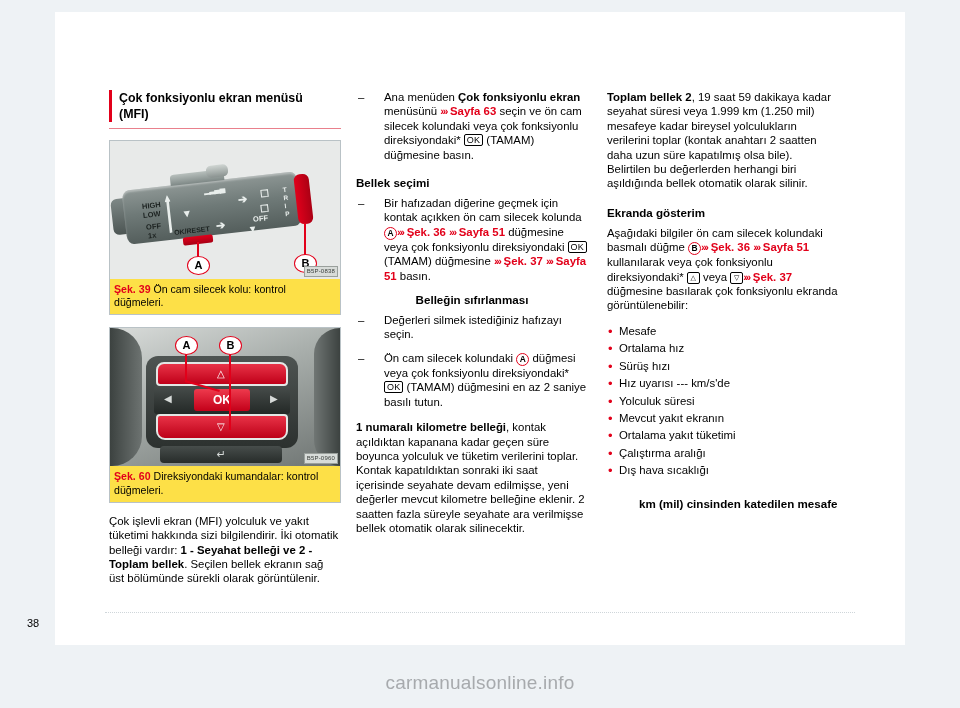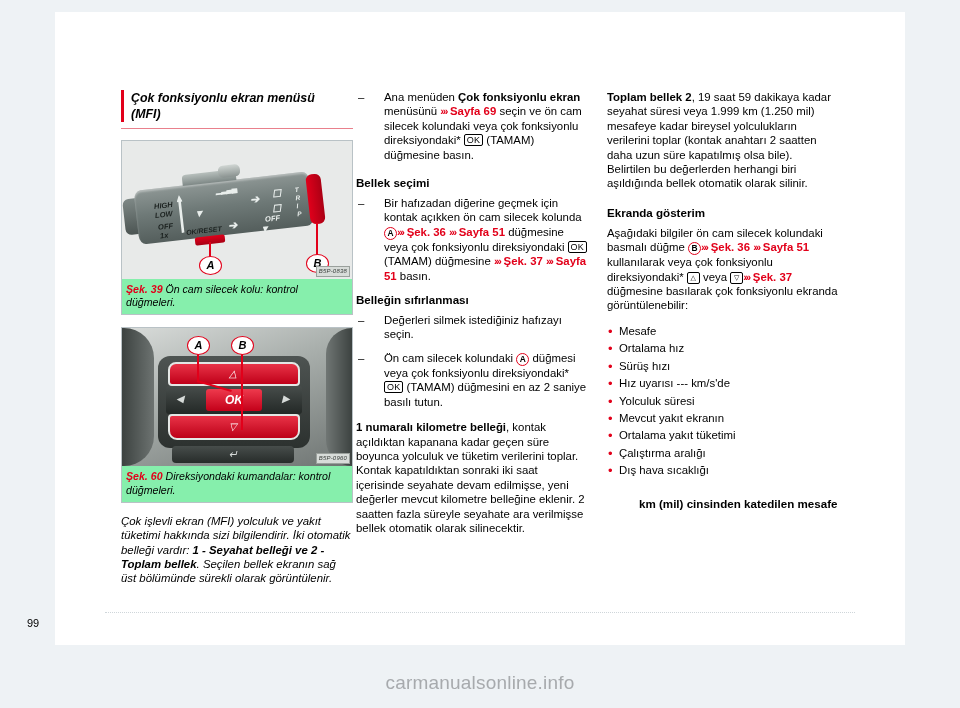--- a/index.html
+++ b/index.html
@@ -49,21 +49,21 @@
     font-weight: bold;
     text-align: center;
     line-height: 19px;
     letter-spacing: .2px;
   }
   .col {
     position: absolute;
     top: 60px;
     width: 232px;
   }
-  .col-1 { left: 16px; font-style: italic; }
+  .col-1 { left: 4px; }
   .col-2 { left: 251px; }
   .col-3 { left: 502px; }
 
   
   h2.sec-title {
     font-size: 12.4px;
     font-weight: bold;
     line-height: 16px;
     margin: 0 0 6px 0;
     color: #000;
@@ -172,21 +172,21 @@
     width: 230px;
     height: 138px;
     overflow: hidden;
     background: #e6e8e7;
   }
   .fig-cap {
     font-size: 10.6px;
     line-height: 13.2px;
     padding: 4px 4px 5px 4px;
     color: #000;
-    background: #86efac;
+    background: #fde047;
   }
   .fig-cap .fignum { color: #e2001a; font-weight: bold; }
   .imgid {
     position: absolute;
     right: 2px;
     bottom: 2px;
     background: #d8dcd9;
     border: 1px solid #9aa09c;
     color: #3a3f3c;
     font-size: 6px;
@@ -413,30 +413,30 @@
 
     <p class="body-t" style="margin-top:11px;">
       <span>Çok işlevli ekran (MFI) yolculuk ve yakıt tüketimi hakkında sizi bilgilendirir. İki otomatik belleği vardır: </span><b>1 - Seyahat belleği ve 2 - Toplam bellek</b><span>. Seçilen bellek ekranın sağ üst bölümünde sürekli olarak görüntülenir.</span>
     </p>
   </div>
 
   <div class="col col-2">
 
 
     <div class="dash-item">
-      <span class="dash">–</span><span>Ana menüden </span><b>Çok fonksiyonlu ekran</b><span> menüsünü </span><span class="chev">›››</span><span class="ref"> Sayfa 69</span><span> seçin ve ön cam silecek kolundaki veya çok fonksiyonlu direksiyondaki* </span><span class="key">OK</span><span> (TAMAM) düğmesine basın.</span>
+      <span class="dash">–</span><span>Ana menüden </span><b>Çok fonksiyonlu ekran</b><span> menüsünü </span><span class="chev">›››</span><span class="ref"> Sayfa 63</span><span> seçin ve ön cam silecek kolundaki veya çok fonksiyonlu direksiyondaki* </span><span class="key">OK</span><span> (TAMAM) düğmesine basın.</span>
     </div>
 
     <h3 class="sub" style="margin-top:13px;">Bellek seçimi</h3>
 
     <div class="dash-item">
       <span class="dash">–</span><span>Bir hafızadan diğerine geçmek için kontak açıkken ön cam silecek kolunda </span><span class="keyround">A</span><span class="chev">›››</span><span class="ref"> Şek. 36 </span><span class="chev">›››</span><span class="ref"> Sayfa 51</span><span> düğmesine veya çok fonksiyonlu direksiyondaki </span><span class="key">OK</span><span> (TAMAM) düğmesine </span><span class="chev">›››</span><span class="ref"> Şek. 37 </span><span class="chev">›››</span><span class="ref"> Sayfa 51</span><span> basın.</span>
     </div>
 
-    <h3 class="sub" style="margin-top:1px;">Belleğin sıfırlanması</h3>
+    <h3 class="sub" style="margin-top:1px;text-align:center;">Belleğin sıfırlanması</h3>
 
     <div class="dash-item">
       <span class="dash">–</span><span>Değerleri silmek istediğiniz hafızayı seçin.</span>
     </div>
 
     <div class="dash-item">
       <span class="dash">–</span><span>Ön cam silecek kolundaki </span><span class="keyround">A</span><span> düğmesi veya çok fonksiyonlu direksiyondaki* </span><span class="key">OK</span><span> (TAMAM) düğmesini en az 2 saniye basılı tutun.</span>
     </div>
 
     <p class="body-t" style="margin-top:11px;">
@@ -467,14 +467,14 @@
       <div class="bul-item"><span class="bul">•</span><span>Çalıştırma aralığı</span></div>
       <div class="bul-item"><span class="bul">•</span><span>Dış hava sıcaklığı</span></div>
     </div>
 
     <h3 class="sub" style="margin-top:16px;margin-left:32px;">km (mil) cinsinden katedilen mesafe</h3>
   </div>
 
 </div>
 
 <div class="dotted-rule"></div>
-<div class="page-num">99</div>
+<div class="page-num">38</div>
 <div class="watermark">carmanualsonline.info</div>
 
 </body></html>

